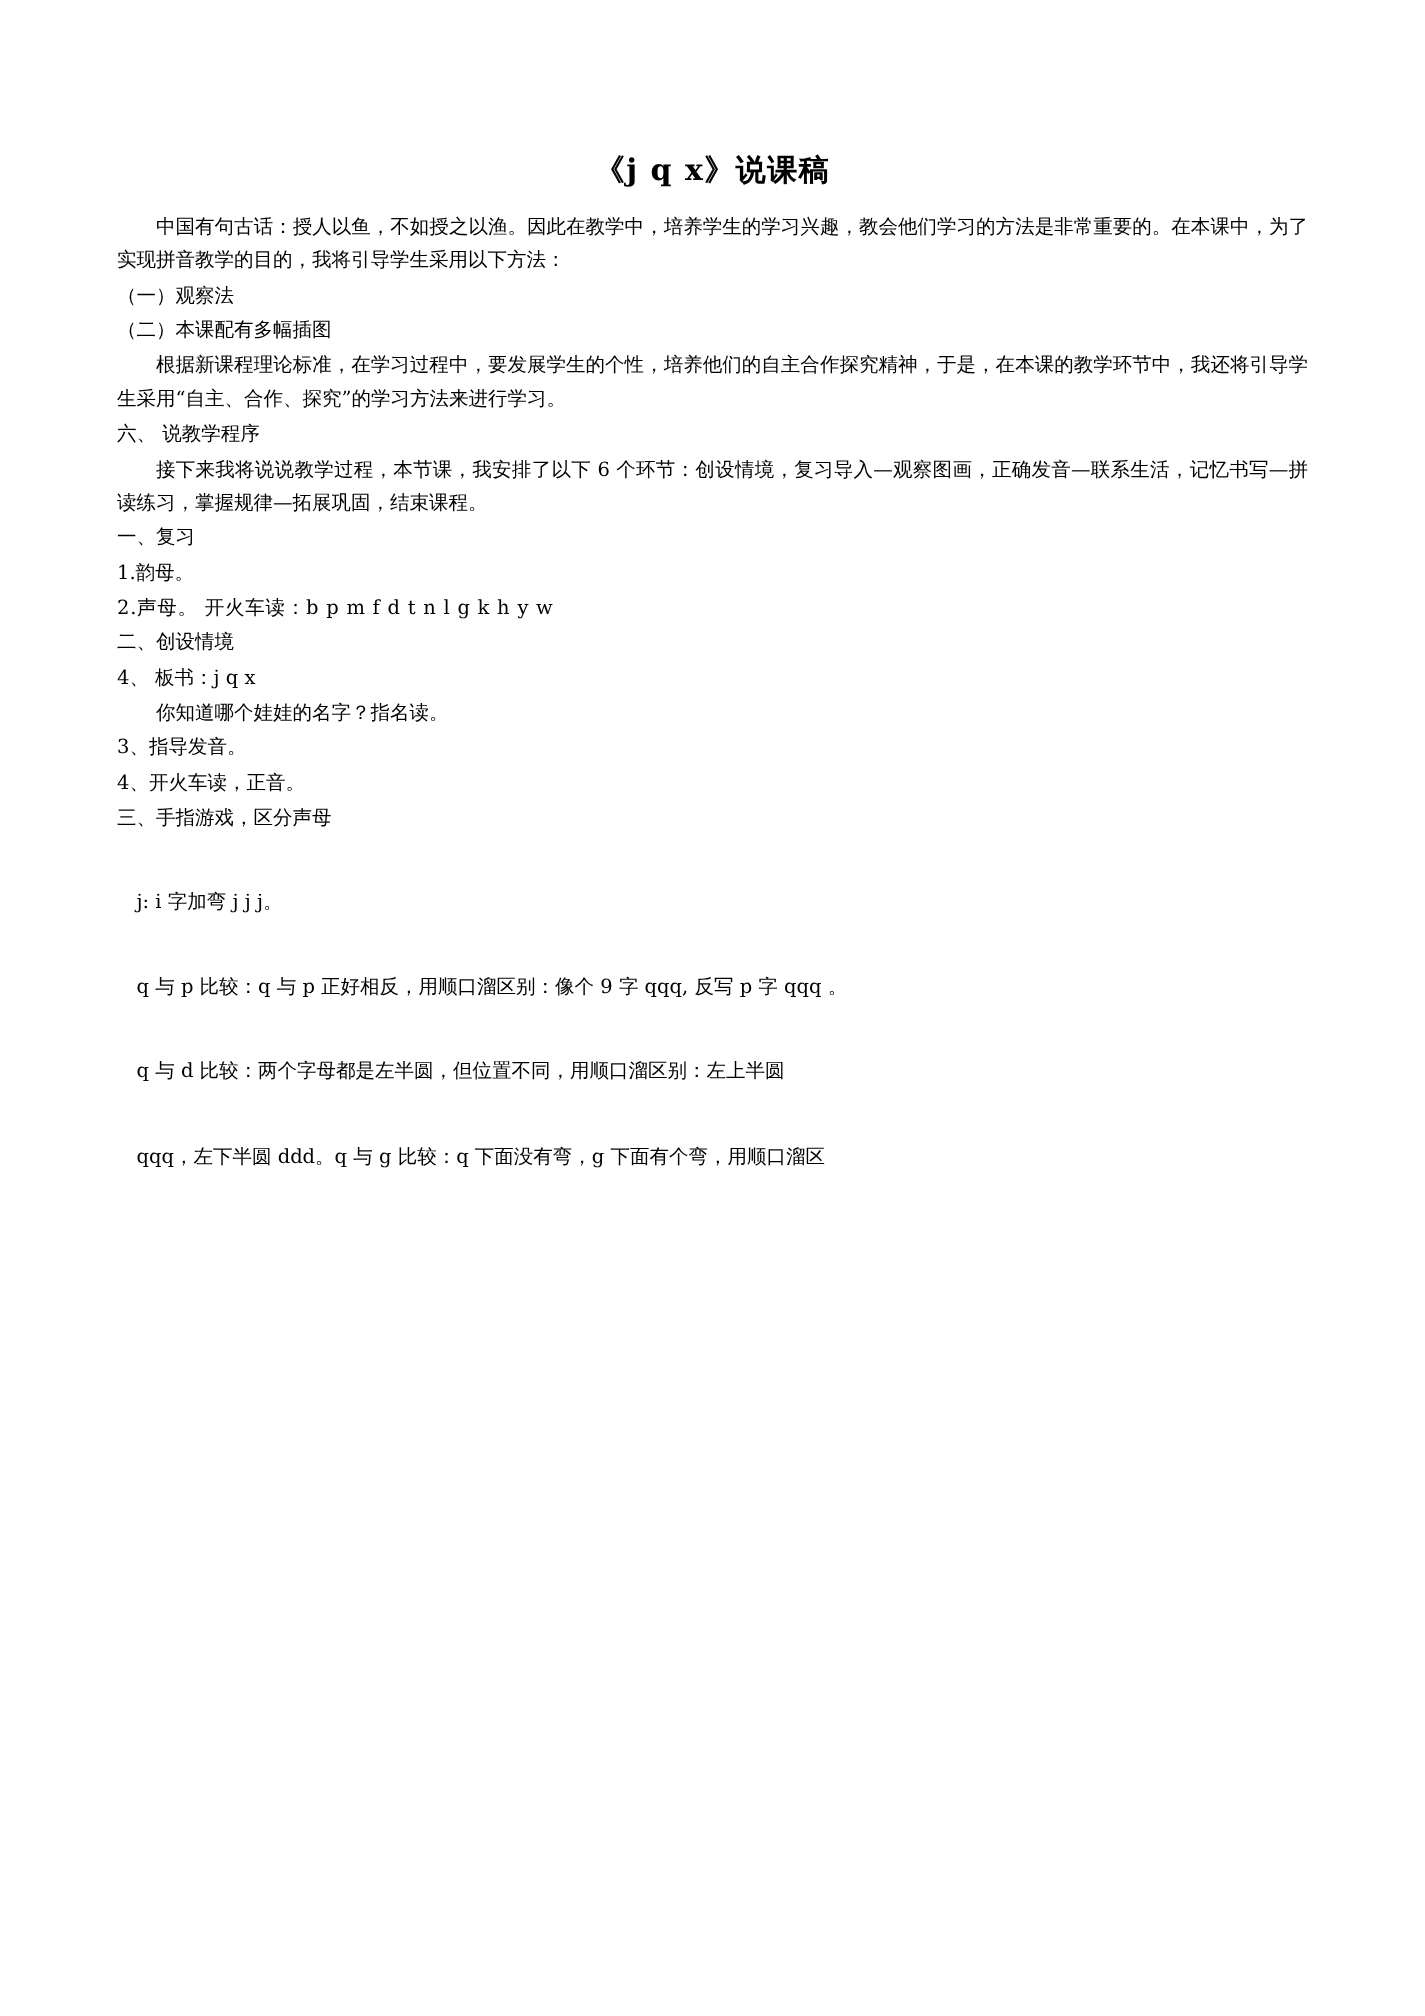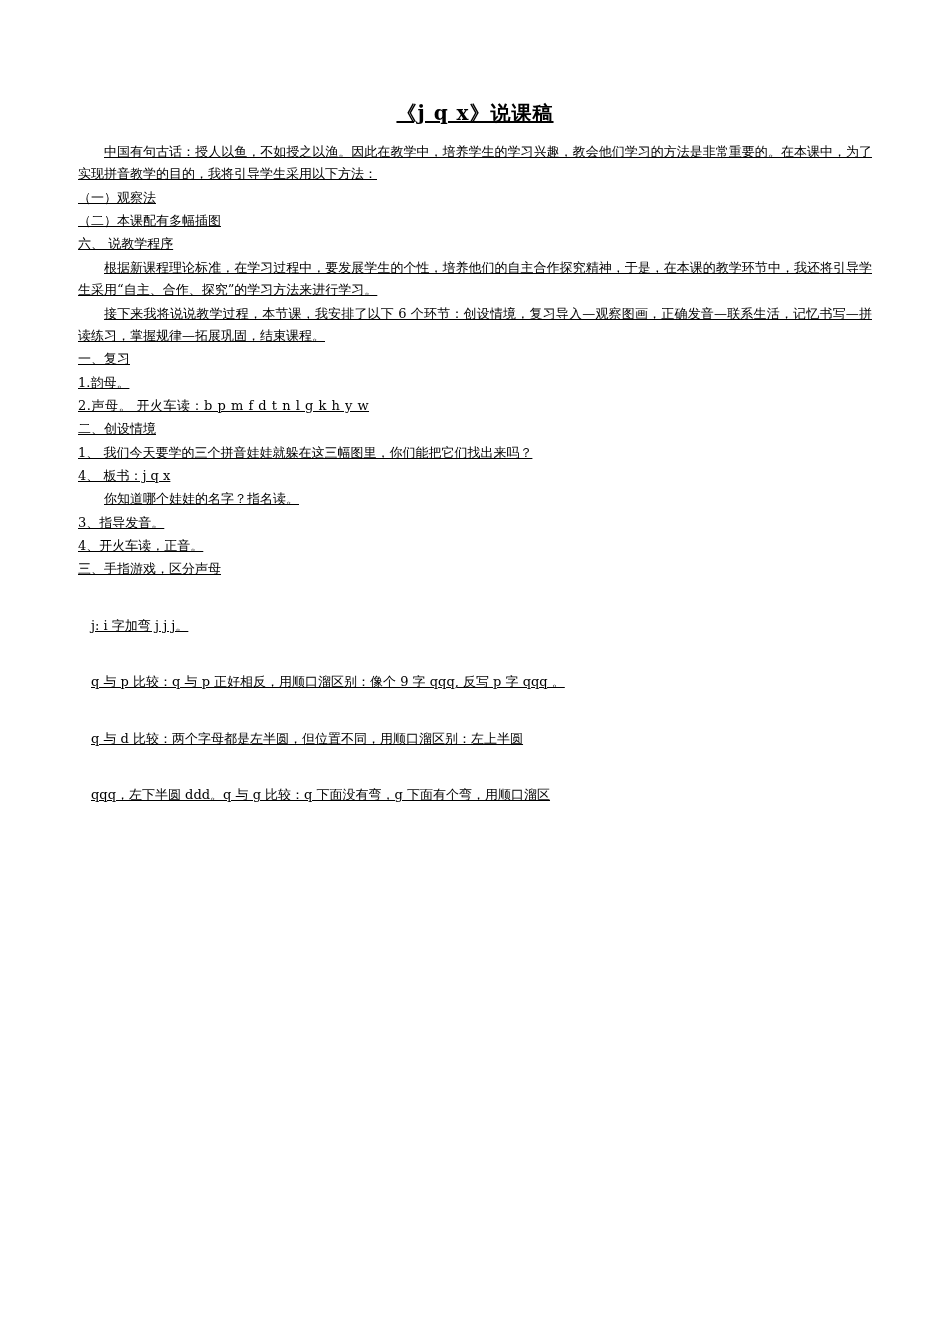--- a/index.html
+++ b/index.html
@@ -13,21 +13,20 @@
     font-family: "DejaVu Serif", "Liberation Serif", serif;
     color: #000000;
     overflow: hidden;
   }
   .page {
     position: relative;
     width: 950px;
     height: 1344px;
     box-sizing: border-box;
     padding: 100px 78px 40px 78px;
-    text-decoration: underline;
   }
   .doc-title {
     text-align: center;
     font-size: 20px;
     font-weight: bold;
     letter-spacing: 1px;
     margin: 0 0 14px 0;
     font-family: "DejaVu Serif", "Liberation Serif", serif;
   }
   .para {
@@ -55,28 +54,27 @@
 </head>
 <body>
 
 <div class="page">
 
   <h1 class="doc-title">《j q x》说课稿</h1>
 
   <p class="para indent2">中国有句古话：授人以鱼，不如授之以渔。因此在教学中，培养学生的学习兴趣，教会他们学习的方法是非常重要的。在本课中，为了实现拼音教学的目的，我将引导学生采用以下方法：</p>
   <p class="para indent0">（一）观察法</p>
   <p class="para indent0">（二）本课配有多幅插图</p>
+  <p class="para indent2">根据新课程理论标准，在学习过程中，要发展学生的个性，培养他们的自主合作探究精神，于是，在本课的教学环节中，我还将引导学生采用“自主、合作、探究”的学习方法来进行学习。</p>
   <p class="para indent0">六、 说教学程序</p>
-  <p class="para indent2">根据新课程理论标准，在学习过程中，要发展学生的个性，培养他们的自主合作探究精神，于是，在本课的教学环节中，我还将引导学生采用“自主、合作、探究”的学习方法来进行学习。</p>
   <p class="para indent2">接下来我将说说教学过程，本节课，我安排了以下 6 个环节：创设情境，复习导入—观察图画，正确发音—联系生活，记忆书写—拼读练习，掌握规律—拓展巩固，结束课程。</p>
   <p class="para indent0">一、复习</p>
   <p class="para indent0">1.韵母。</p>
   <p class="para indent0 spaced">2.声母。 开火车读：b p m f d t n l g k h y w</p>
   <p class="para indent0">二、创设情境</p>
-  <p class="para indent0">1、 我们今天要学的三个拼音娃娃就躲在这三幅图里，你们能把它们找出来吗？</p>
   <p class="para indent0">4、 板书：j q x</p>
   <p class="para indent2">你知道哪个娃娃的名字？指名读。</p>
   <p class="para indent0">3、指导发音。</p>
   <p class="para indent0">4、开火车读，正音。</p>
   <p class="para indent0">三、手指游戏，区分声母</p>
   <p class="para indent1">j: i 字加弯 j j j。</p>
   <p class="para indent1">q 与 p 比较：q 与 p 正好相反，用顺口溜区别：像个 9 字 qqq, 反写 p 字 qqq 。</p>
   <p class="para indent1">q 与 d 比较：两个字母都是左半圆，但位置不同，用顺口溜区别：左上半圆</p>
   <p class="para indent1">qqq，左下半圆 ddd。q 与 g 比较：q 下面没有弯，g 下面有个弯，用顺口溜区</p>
 

